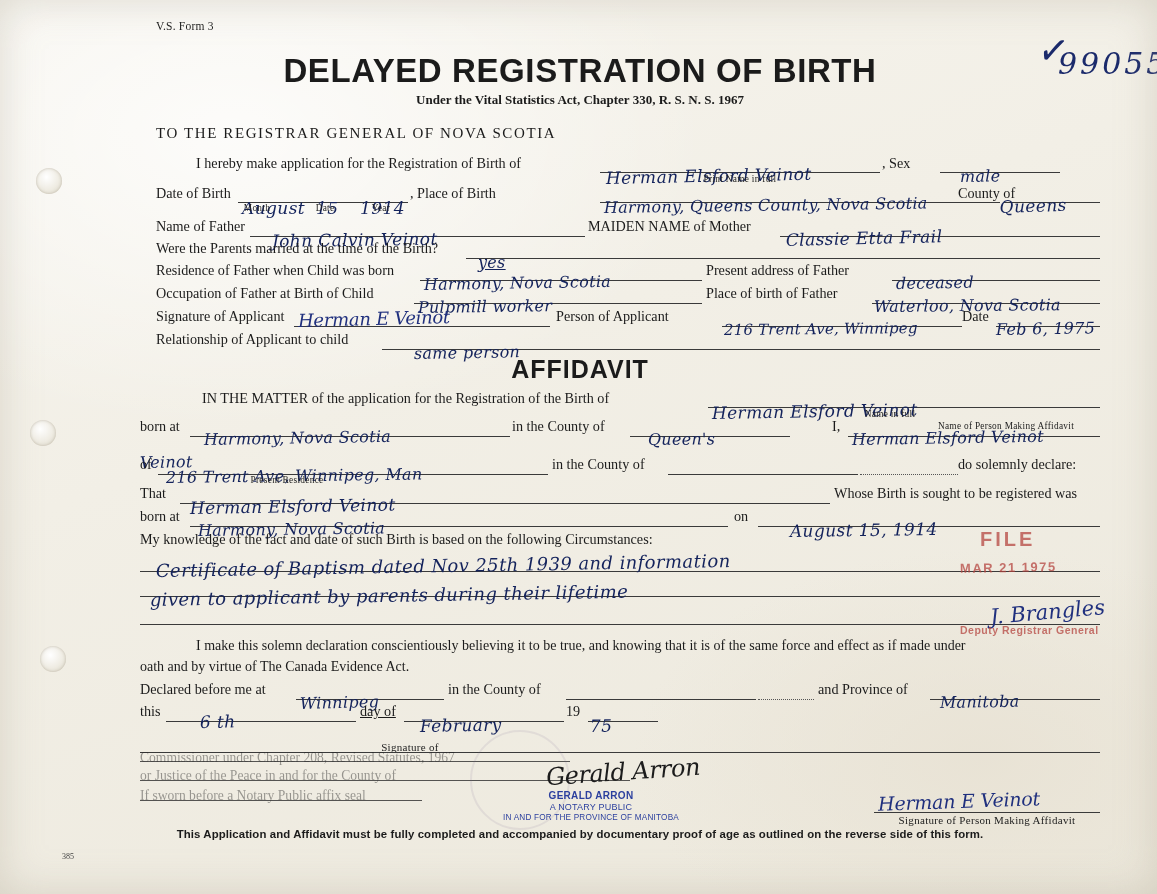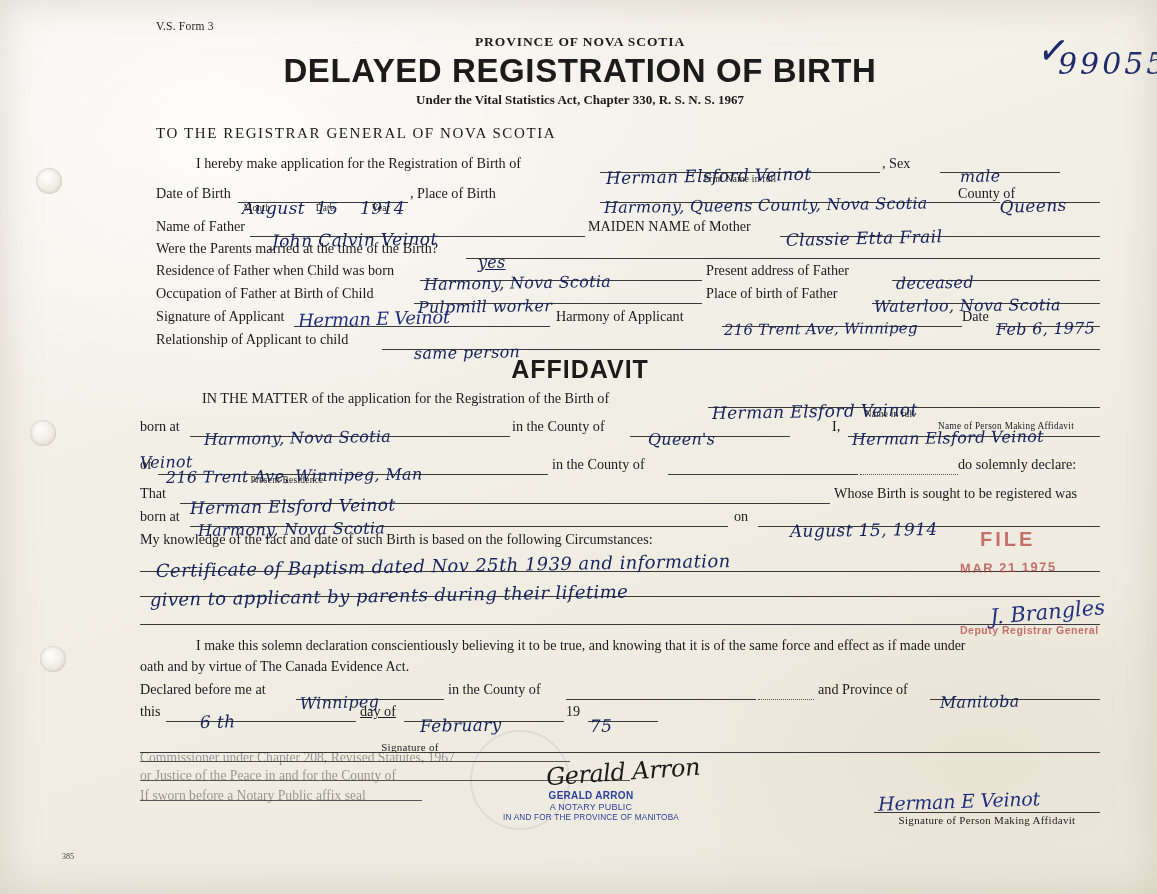--- a/index.html
+++ b/index.html
@@ -187,21 +187,20 @@
 
 <div id="page">
   <div class="paper-tint"></div>
 
   <div class="punch" style="left:36px; top:168px;"></div>
   <div class="punch" style="left:30px; top:420px;"></div>
   <div class="punch" style="left:40px; top:646px;"></div>
 
   <div class="abs t form-code" style="left:156px; top:20px;">V.S. Form 3</div>
 
-  <div class="abs t prov-line" style="left:330px; top:34px; width:500px;">PROVINCE OF NOVA SCOTIA</div>
 
   <div class="abs t main-title" style="left:180px; top:52px; width:800px;">DELAYED REGISTRATION OF BIRTH</div>
 
   <div class="abs t subtitle" style="left:280px; top:92px; width:600px;">Under the Vital Statistics Act, Chapter 330, R. S. N. S. 1967</div>
 
   <div class="check-mark" style="left:1036px; top:26px;">✓</div>
   <div class="reg-num" style="left:1058px; top:46px;">990559</div>
 
   <div class="abs t addressee" style="left:156px; top:125px;">TO THE REGISTRAR GENERAL OF NOVA SCOTIA</div>
 
@@ -250,21 +249,21 @@
   <div class="abs t body" style="left:156px; top:285px;">Occupation of Father at Birth of Child</div>
   <div class="rule" style="left:414px; top:303px; width:288px;"></div>
   <div class="hw hw-2" style="left:418px; top:298px; transform:rotate(-0.8deg);">Pulpmill worker</div>
   <div class="abs t body" style="left:706px; top:285px;">Place of birth of Father</div>
   <div class="rule" style="left:872px; top:303px; width:228px;"></div>
   <div class="hw hw-2" style="left:874px; top:297px; transform:rotate(-0.6deg);">Waterloo, Nova Scotia</div>
 
   <div class="abs t body" style="left:156px; top:308px;">Signature of Applicant</div>
   <div class="rule" style="left:294px; top:326px; width:256px;"></div>
   <div class="sig" style="left:298px; top:308px; font-size:18px; transform:rotate(-1.5deg); letter-spacing:-.3px;">Herman E Veinot</div>
-  <div class="abs t body" style="left:556px; top:308px;">Harmony of Applicant</div>
+  <div class="abs t body" style="left:556px; top:308px;">Person of Applicant</div>
   <div class="rule" style="left:722px; top:326px; width:240px;"></div>
   <div class="hw hw-3" style="left:724px; top:321px; transform:rotate(-0.6deg);">216 Trent Ave, Winnipeg</div>
   <div class="abs t body" style="left:962px; top:308px;">Date</div>
   <div class="rule" style="left:996px; top:326px; width:104px;"></div>
   <div class="hw hw-2" style="left:996px; top:320px; transform:rotate(-1deg);">Feb 6, 1975</div>
 
   <div class="abs t body" style="left:156px; top:331px;">Relationship of Applicant to child</div>
   <div class="rule" style="left:382px; top:349px; width:718px;"></div>
   <div class="hw hw-2" style="left:414px; top:344px; transform:rotate(-1deg);">same person</div>
 
@@ -366,17 +365,18 @@
   <div class="notary-block" style="left:486px; top:790px; width:210px;">
     <div class="n1">GERALD ARRON</div>
     <div class="n2">A NOTARY PUBLIC</div>
     <div class="n3">IN AND FOR THE PROVINCE OF MANITOBA</div>
   </div>
 
   <div class="rule" style="left:874px; top:812px; width:226px;"></div>
   <div class="sig" style="left:878px; top:790px; font-size:19px; transform:rotate(-2deg); letter-spacing:-.2px;">Herman E Veinot</div>
   <div class="abs t tiny" style="left:874px; top:814px; width:226px; font-size:11px;">Signature of Person Making Affidavit</div>
 
+  <div class="abs t footer-note" style="left:110px; top:828px; width:940px;">This Application and Affidavit must be fully completed and accompanied by documentary proof of age as outlined on the reverse side of this form.</div>
 
   <div class="abs t page-num" style="left:62px; top:852px;">385</div>
 
   <div class="edge-shadow"></div>
 </div>
 
 </body></html>

